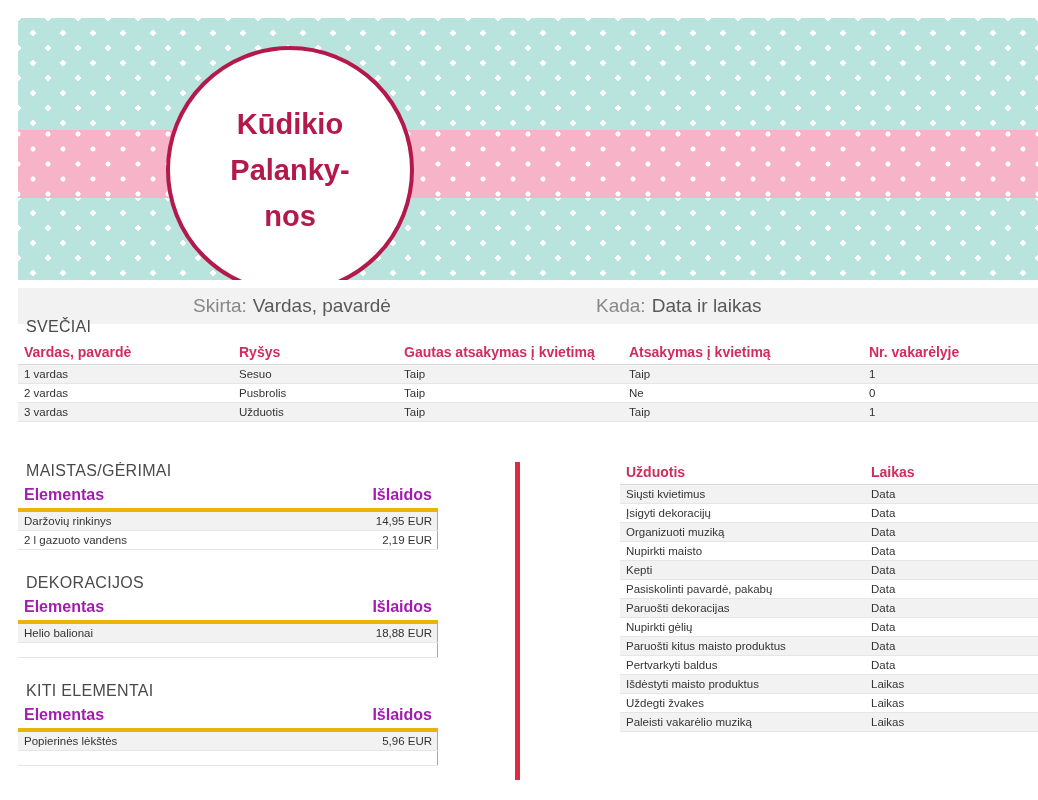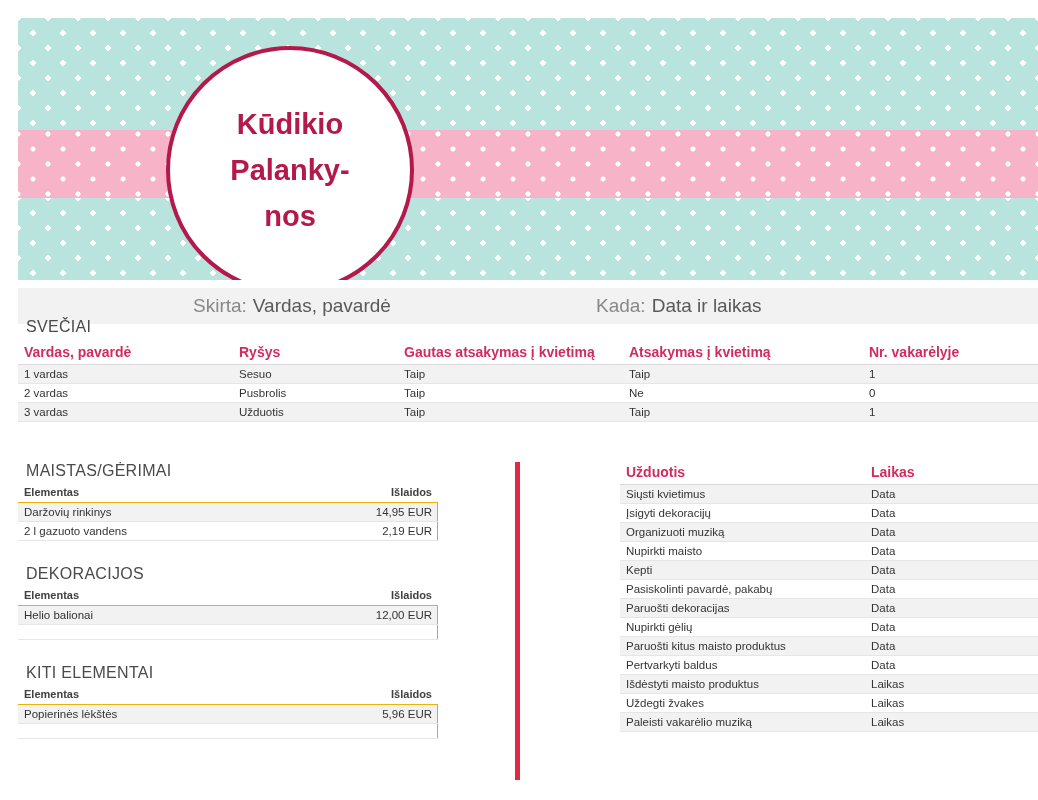--- a/index.html
+++ b/index.html
@@ -156,25 +156,25 @@
     font-weight: normal;
     margin: 0 0 4px 8px;
     letter-spacing: 0.3px;
   }
   table.money {
     width: 100%;
     border-collapse: collapse;
     font-size: 11.5px;
   }
   table.money th {
-    font-size: 11px;
-    color: #404040;
+    font-size: 16px;
+    color: #a21caf;
     font-weight: bold;
     padding: 2px 6px 4px 6px;
-    border-bottom: 1px solid #eab308;
+    border-bottom: 4px solid #eab308;
     text-align: left;
   }
   table.money th.amt, table.money td.amt { text-align: right; }
   table.money td {
     padding: 3px 6px;
     color: #333333;
     border-bottom: 1px solid #e6e6e6;
   }
   table.money tbody tr:nth-child(odd) { background: #f2f2f2; }
   table.money tbody tr:nth-child(even) { background: #ffffff; }
@@ -313,21 +313,21 @@
     <table class="money">
       <thead>
         <tr>
           <th>Elementas</th>
           <th class="amt">Išlaidos</th>
         </tr>
       </thead>
       <tbody>
         <tr>
           <td>Helio balionai</td>
-          <td class="amt">12,00 EUR</td>
+          <td class="amt">18,88 EUR</td>
         </tr>
         <tr class="blank-row">
           <td></td>
           <td class="amt"></td>
         </tr>
       </tbody>
     </table>
   </div>
 
   <div class="block">

